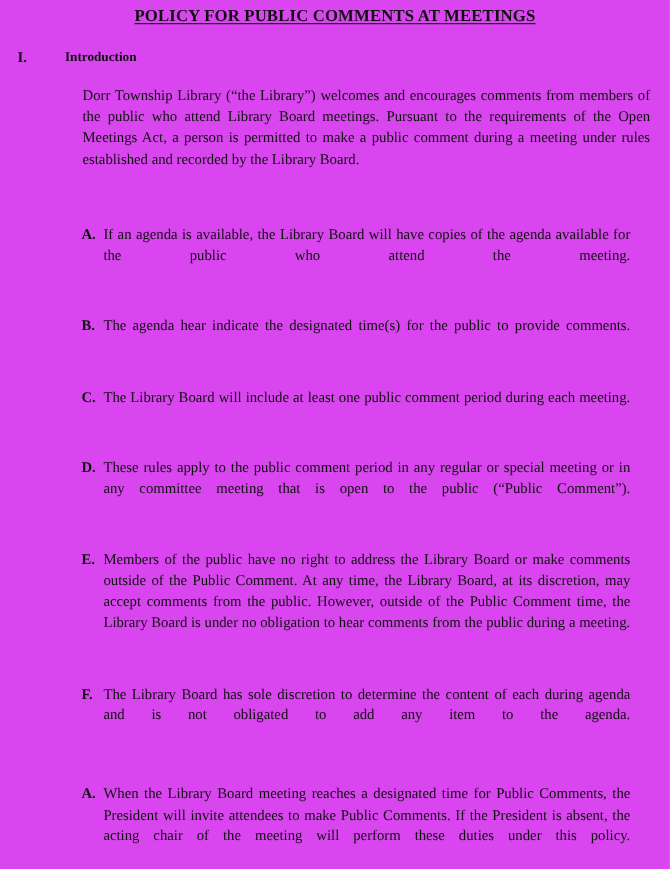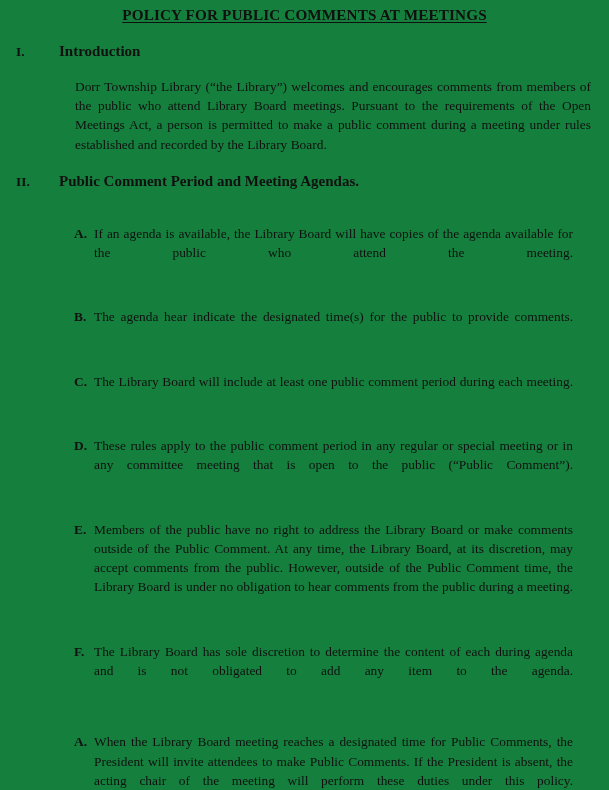--- a/index.html
+++ b/index.html
@@ -13,21 +13,21 @@
     overflow: hidden;
     font-family: "Liberation Serif", "DejaVu Serif", serif;
     color: #101010;
     -webkit-font-smoothing: antialiased;
   }
 
   .page {
     position: relative;
     width: 609px;
     height: 790px;
-    background: #15803d;
+    background: #d946ef;
     box-sizing: border-box;
   }
 
   
   .doc-title {
     text-align: center;
     font-weight: bold;
     font-size: 15.2px;
     letter-spacing: 0.15px;
     margin: 0;
@@ -49,21 +49,21 @@
     font-weight: bold;
     font-size: 13.4px;
     line-height: 19px;
     width: 36px;
   }
   .section-body {
     padding-left: 37px;
   }
   .section-heading {
     font-weight: bold;
-    font-size: 15px;
+    font-size: 12px;
     line-height: 19px;
     margin: 0;
   }
   .section-para {
     font-size: 13.4px;
     line-height: 19.2px;
     margin: 16px;
     text-align: justify;
     text-justify: inter-word;
     padding-right: 2px;
@@ -120,26 +120,20 @@
   <h1 class="doc-title">POLICY FOR PUBLIC COMMENTS AT MEETINGS</h1>
 
   <div class="section">
     <span class="section-num">I.</span>
     <div class="section-body">
       <div class="section-heading">Introduction</div>
       <p class="section-para">Dorr Township Library (“the Library”) welcomes and encourages comments from members of the public who attend Library Board meetings.  Pursuant to the requirements of the Open Meetings Act, a person is permitted to make a public comment during a meeting under rules established and recorded by the Library Board.</p>
     </div>
   </div>
 
-  <div class="section">
-    <span class="section-num">II.</span>
-    <div class="section-body">
-      <div class="section-heading">Public Comment Period and Meeting Agendas.</div>
-    </div>
-  </div>
 
   <div class="spacer-sm"></div>
 
   <ul class="item-list list-indent">
     <li class="item">
       <span class="item-letter">A.</span>
       <span class="item-text">If an agenda is available, the Library Board will have copies of the agenda available for the public who attend the meeting.</span>
     </li>
     <li class="item">
       <span class="item-letter">B.</span>

